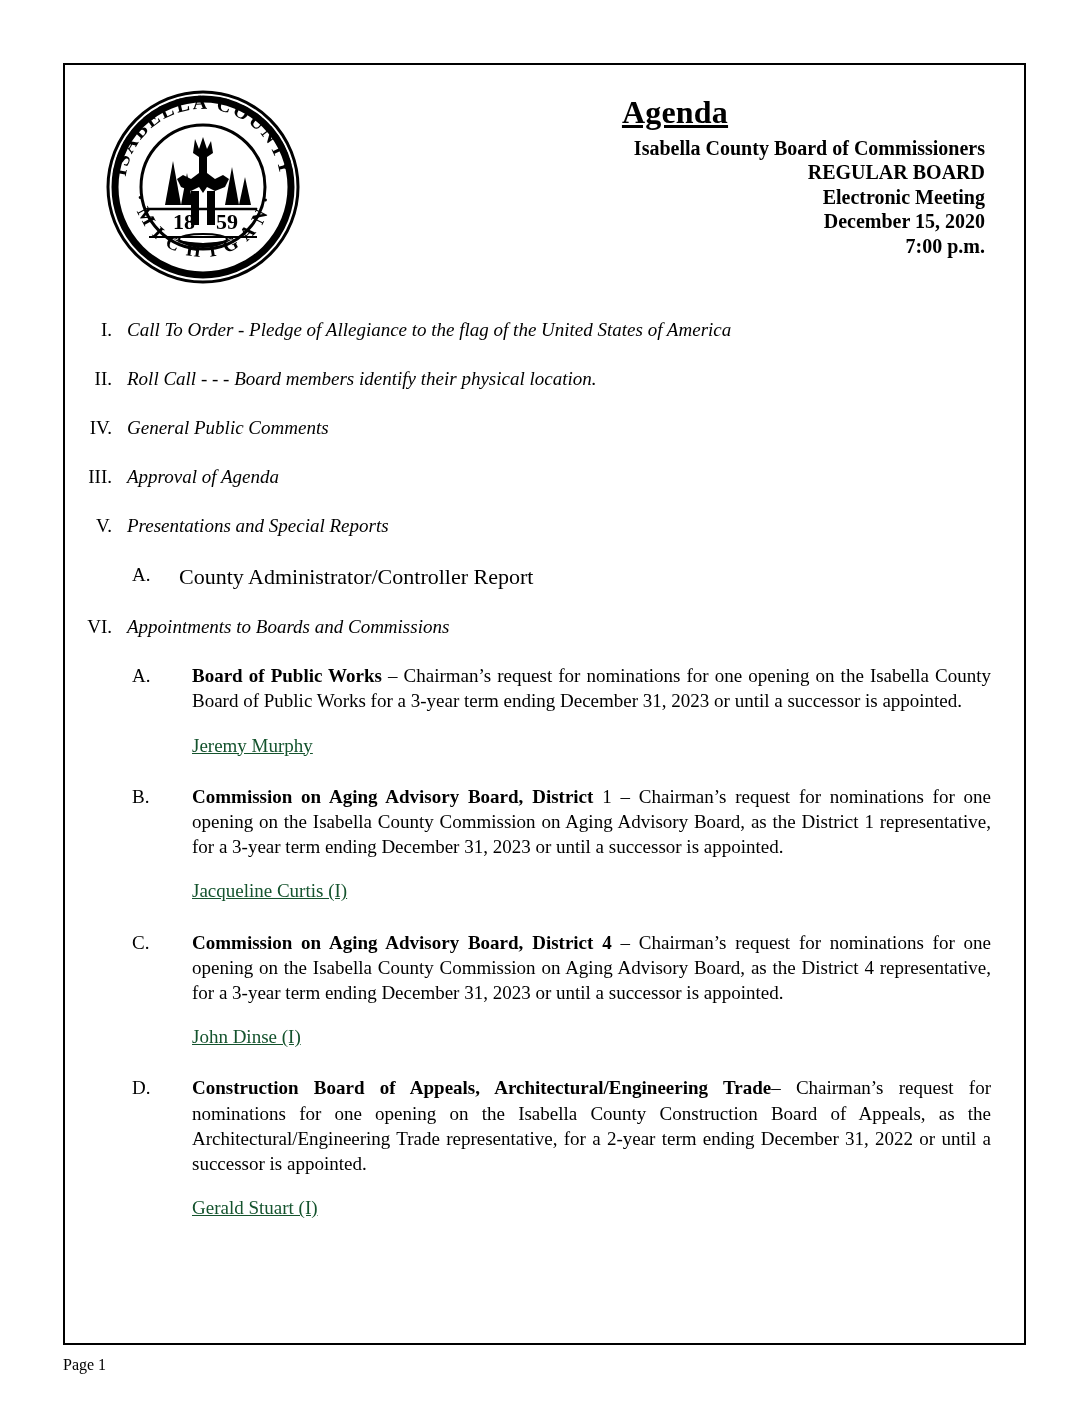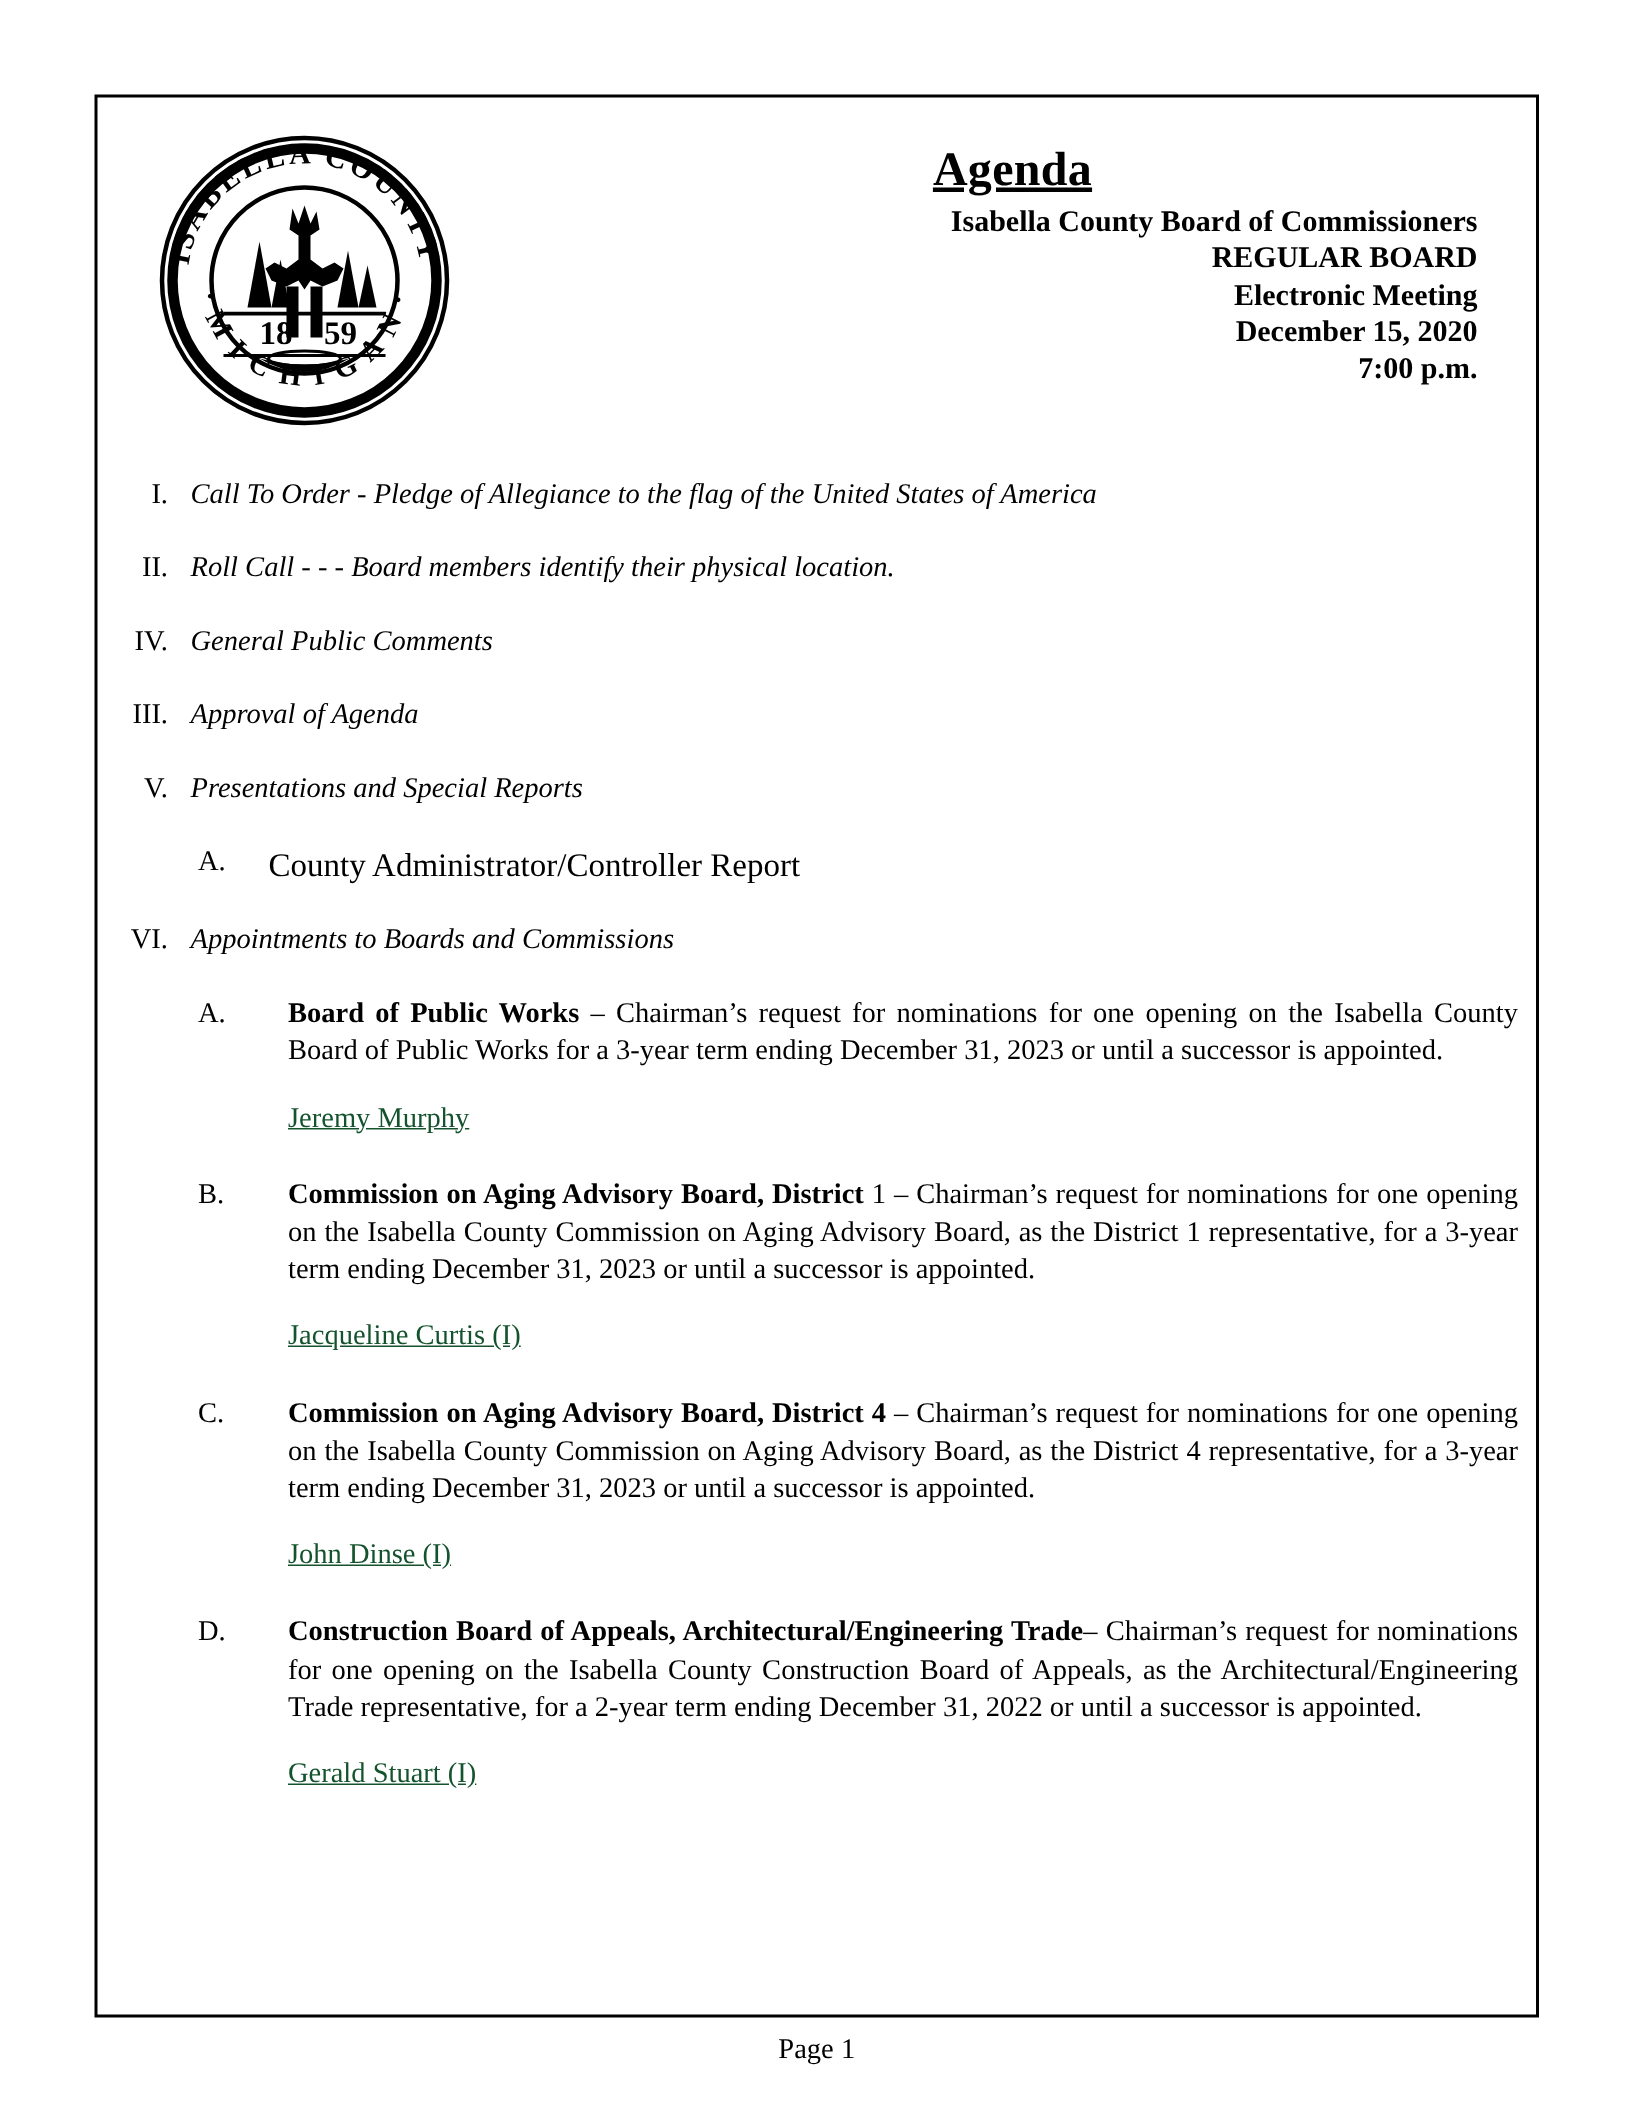--- a/index.html
+++ b/index.html
@@ -133,21 +133,21 @@
   }
   .appt-letter {
     position: absolute;
     left: 67px;
     top: 0;
     width: 22px;
     font-size: 19px;
   }
   .appt-body {
     margin-left: 127px;
-    margin-right: 12px;
+    margin-right: 33px;
   }
   .appt-para {
     font-size: 19px;
     line-height: 1.33;
     text-align: justify;
     text-justify: inter-word;
     margin: 0;
   }
   .appt-para b { font-weight: bold; }
   .appt-link-line {
@@ -160,22 +160,22 @@
     font-size: 19px;
     cursor: pointer;
   }
 
   
   .footer {
     position: absolute;
     left: 63px;
     top: 1356px;
     width: 963px;
-    text-align: center;
-    font-size: 19px;
+    text-align: left;
+    font-size: 16px;
     padding-right: 2px;
   }
 </style>
 </head>
 <body>
 
 <div class="page">
 
   <div class="border-box">
 

